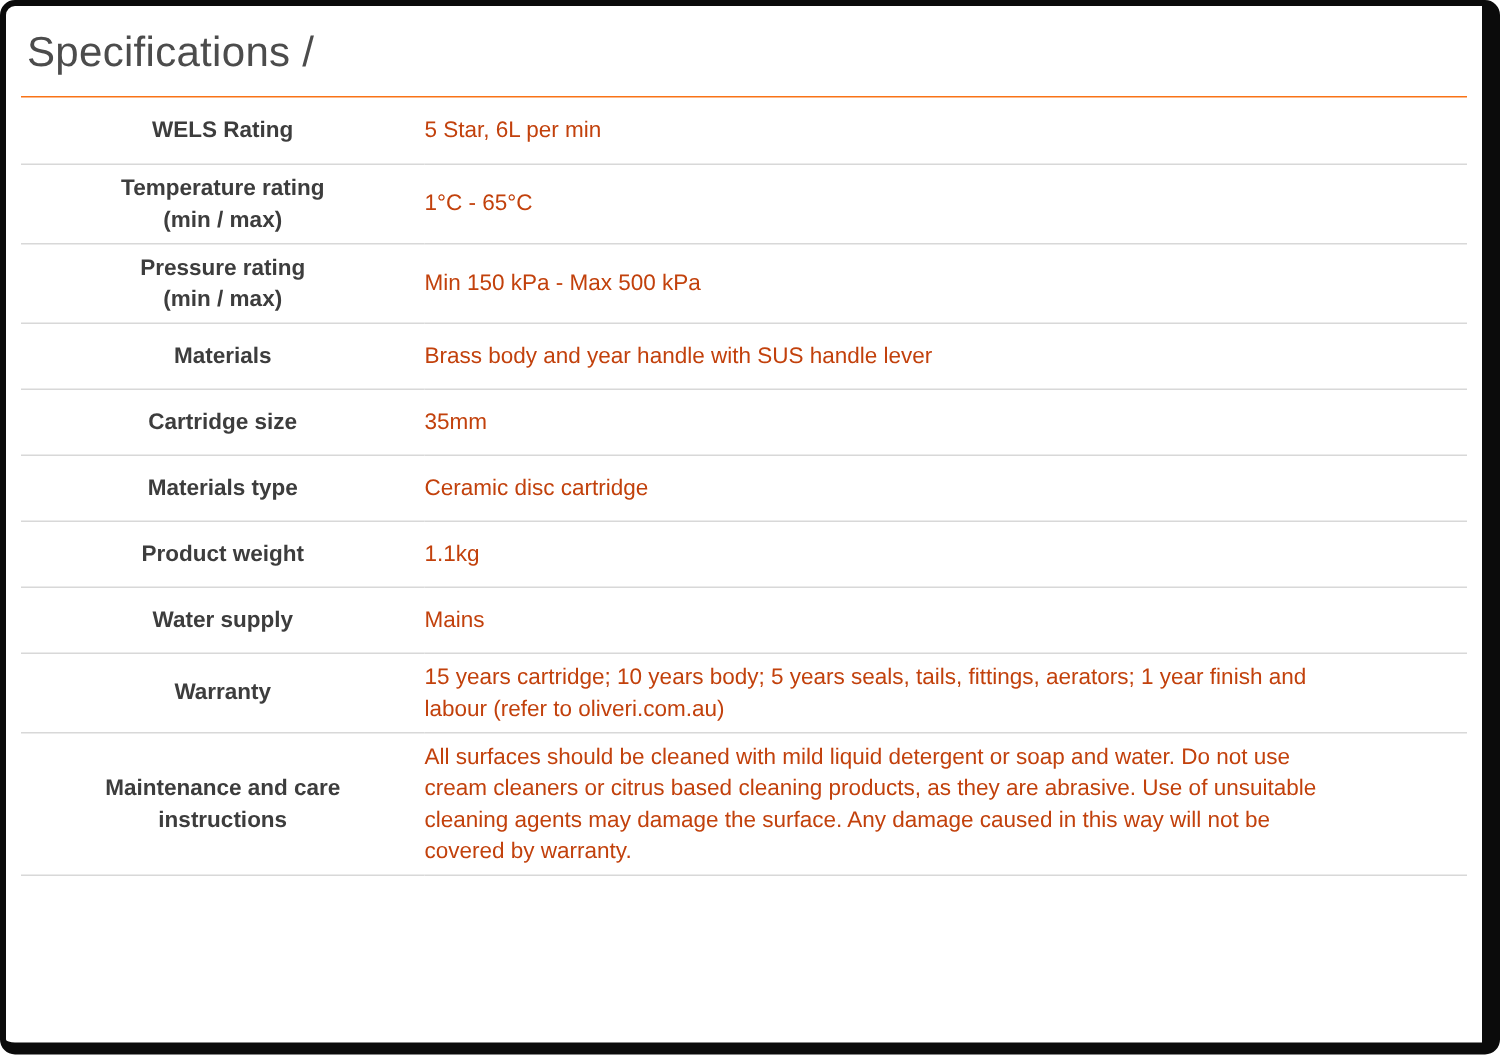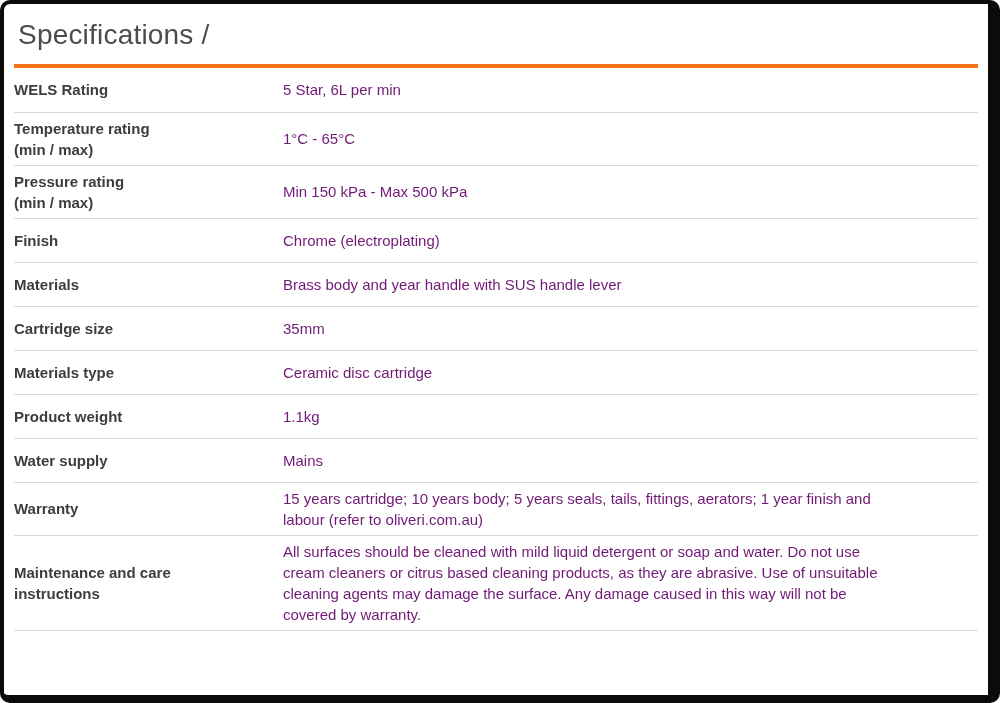--- a/index.html
+++ b/index.html
@@ -11,21 +11,21 @@
     border: solid #0b0b0b;
     border-width: 4px 12px 8px 4px;
     border-radius: 10px;
     overflow: hidden;
     font-family: "Liberation Sans", "DejaVu Sans", sans-serif;
   }
   .content {
     padding: 0 10px;
   }
   .header {
-    border-bottom: 4px solid #f97316;
+    border-bottom: 1px solid #f97316;
     padding: 14px 4px 12px 4px;
   }
   .page-title {
     margin: 0;
     font-size: 28px;
     font-weight: 400;
     line-height: 34px;
     color: #4c4c4c;
     letter-spacing: 0.2px;
   }
@@ -43,24 +43,25 @@
     padding: 5px 0;
     vertical-align: middle;
     font-size: 15px;
     line-height: 21px;
     white-space: pre-line;
   }
   td.label {
     font-weight: 700;
     color: #3d3d3d;
     padding-right: 12px;
+    text-align: center;
   }
   td.value {
     font-weight: 400;
-    color: #701a75;
+    color: #c2410c;
     padding-right: 6px;
   }
 </style>
 </head>
 <body>
 
 <div class="content">
   <div class="header">
     <h1 class="page-title">Specifications /</h1>
   </div>
@@ -77,24 +78,20 @@
       </tr>
       <tr>
         <td class="label">Temperature rating
 (min / max)</td>
         <td class="value">1°C - 65°C</td>
       </tr>
       <tr>
         <td class="label">Pressure rating
 (min / max)</td>
         <td class="value">Min 150 kPa - Max 500 kPa</td>
-      </tr>
-      <tr>
-        <td class="label">Finish</td>
-        <td class="value">Chrome (electroplating)</td>
       </tr>
       <tr>
         <td class="label">Materials</td>
         <td class="value">Brass body and year handle with SUS handle lever</td>
       </tr>
       <tr>
         <td class="label">Cartridge size</td>
         <td class="value">35mm</td>
       </tr>
       <tr>

